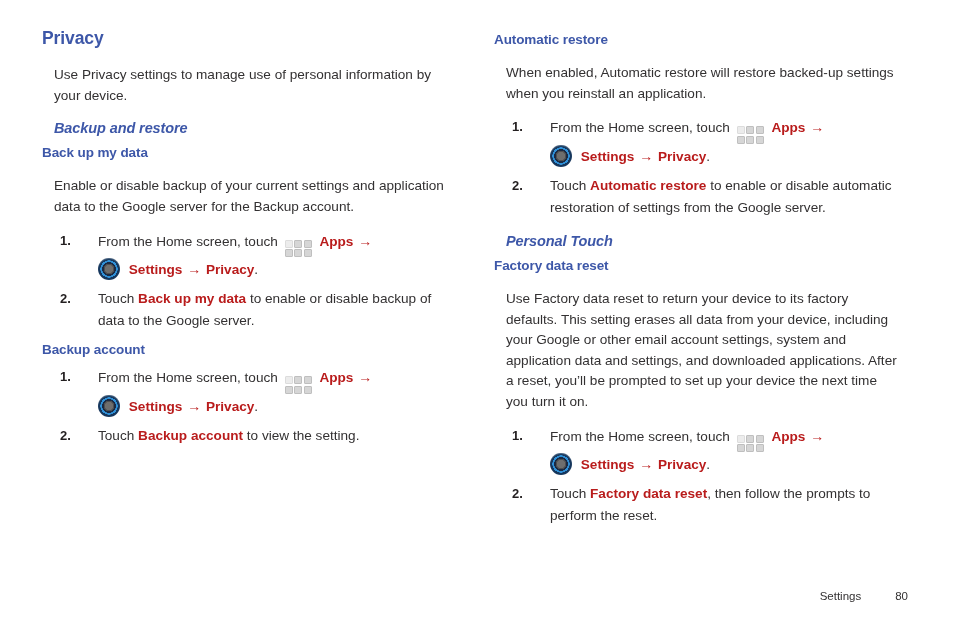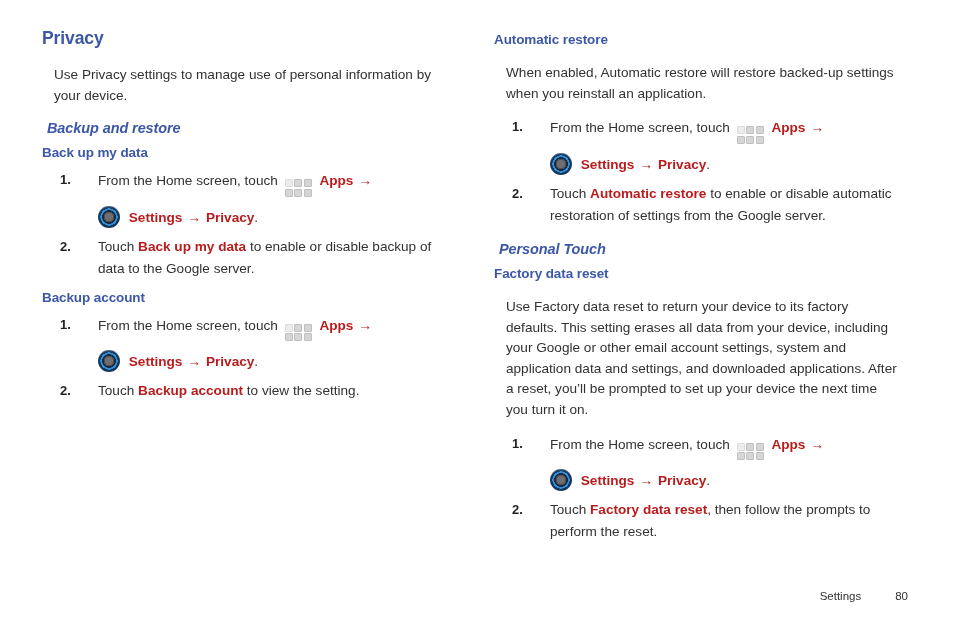--- a/index.html
+++ b/index.html
@@ -37,21 +37,21 @@
     font-weight: bold;
     color: #3d57a8;
     margin: 0 0 14px 0;
     letter-spacing: -0.1px;
   }
   h2.sub-italic {
     font-size: 14.5px;
     font-weight: bold;
     font-style: italic;
     color: #3d57a8;
-    margin: 14px 0 7px 5px;
+    margin: 14px 0 7px 12px;
     letter-spacing: -0.1px;
   }
   h3.sub-plain {
     font-size: 13.5px;
     font-weight: bold;
     color: #3d57a8;
     margin: 9px 0 9px 0;
     letter-spacing: -0.1px;
   }
 
@@ -126,21 +126,21 @@
     height: 22px;
     border-radius: 50%;
     background: radial-gradient(circle at 50% 50%, #6e6e6e 0 27%, #4f4f4f 28% 34%, #1b2a44 35% 44%, #2f8fd6 45% 55%, #15365c 56% 72%, #0b1524 73% 100%);
     box-shadow: inset 0 1px 1px rgba(255,255,255,0.25);
     vertical-align: -6px;
     margin: 0 5px 0 0;
   }
 
   .icon-line {
     display: block;
-    margin-top: 9px;
+    margin-top: 1px;
   }
 
   
   .footer {
     position: absolute;
     right: 46px;
     bottom: 34px;
     font-size: 11.5px;
     color: #333132;
     display: flex;
@@ -156,20 +156,21 @@
   <div class="column">
 
     <h1 class="sec-title">Privacy</h1>
 
     <p class="body">Use Privacy settings to manage use of personal information by your device.</p>
 
     <h2 class="sub-italic">Backup and restore</h2>
 
     <h3 class="sub-plain">Back up my data</h3>
 
+    <p class="body">Enable or disable backup of your current settings and application data to the Google server for the Backup account.</p>
 
     <ol class="steps">
       <li>
         <span class="num">1.</span>
         <span>From the Home screen, touch</span>
         <span class="apps-icon">
             <i class="pale"></i>
             <i></i>
             <i></i>
             <i></i>

